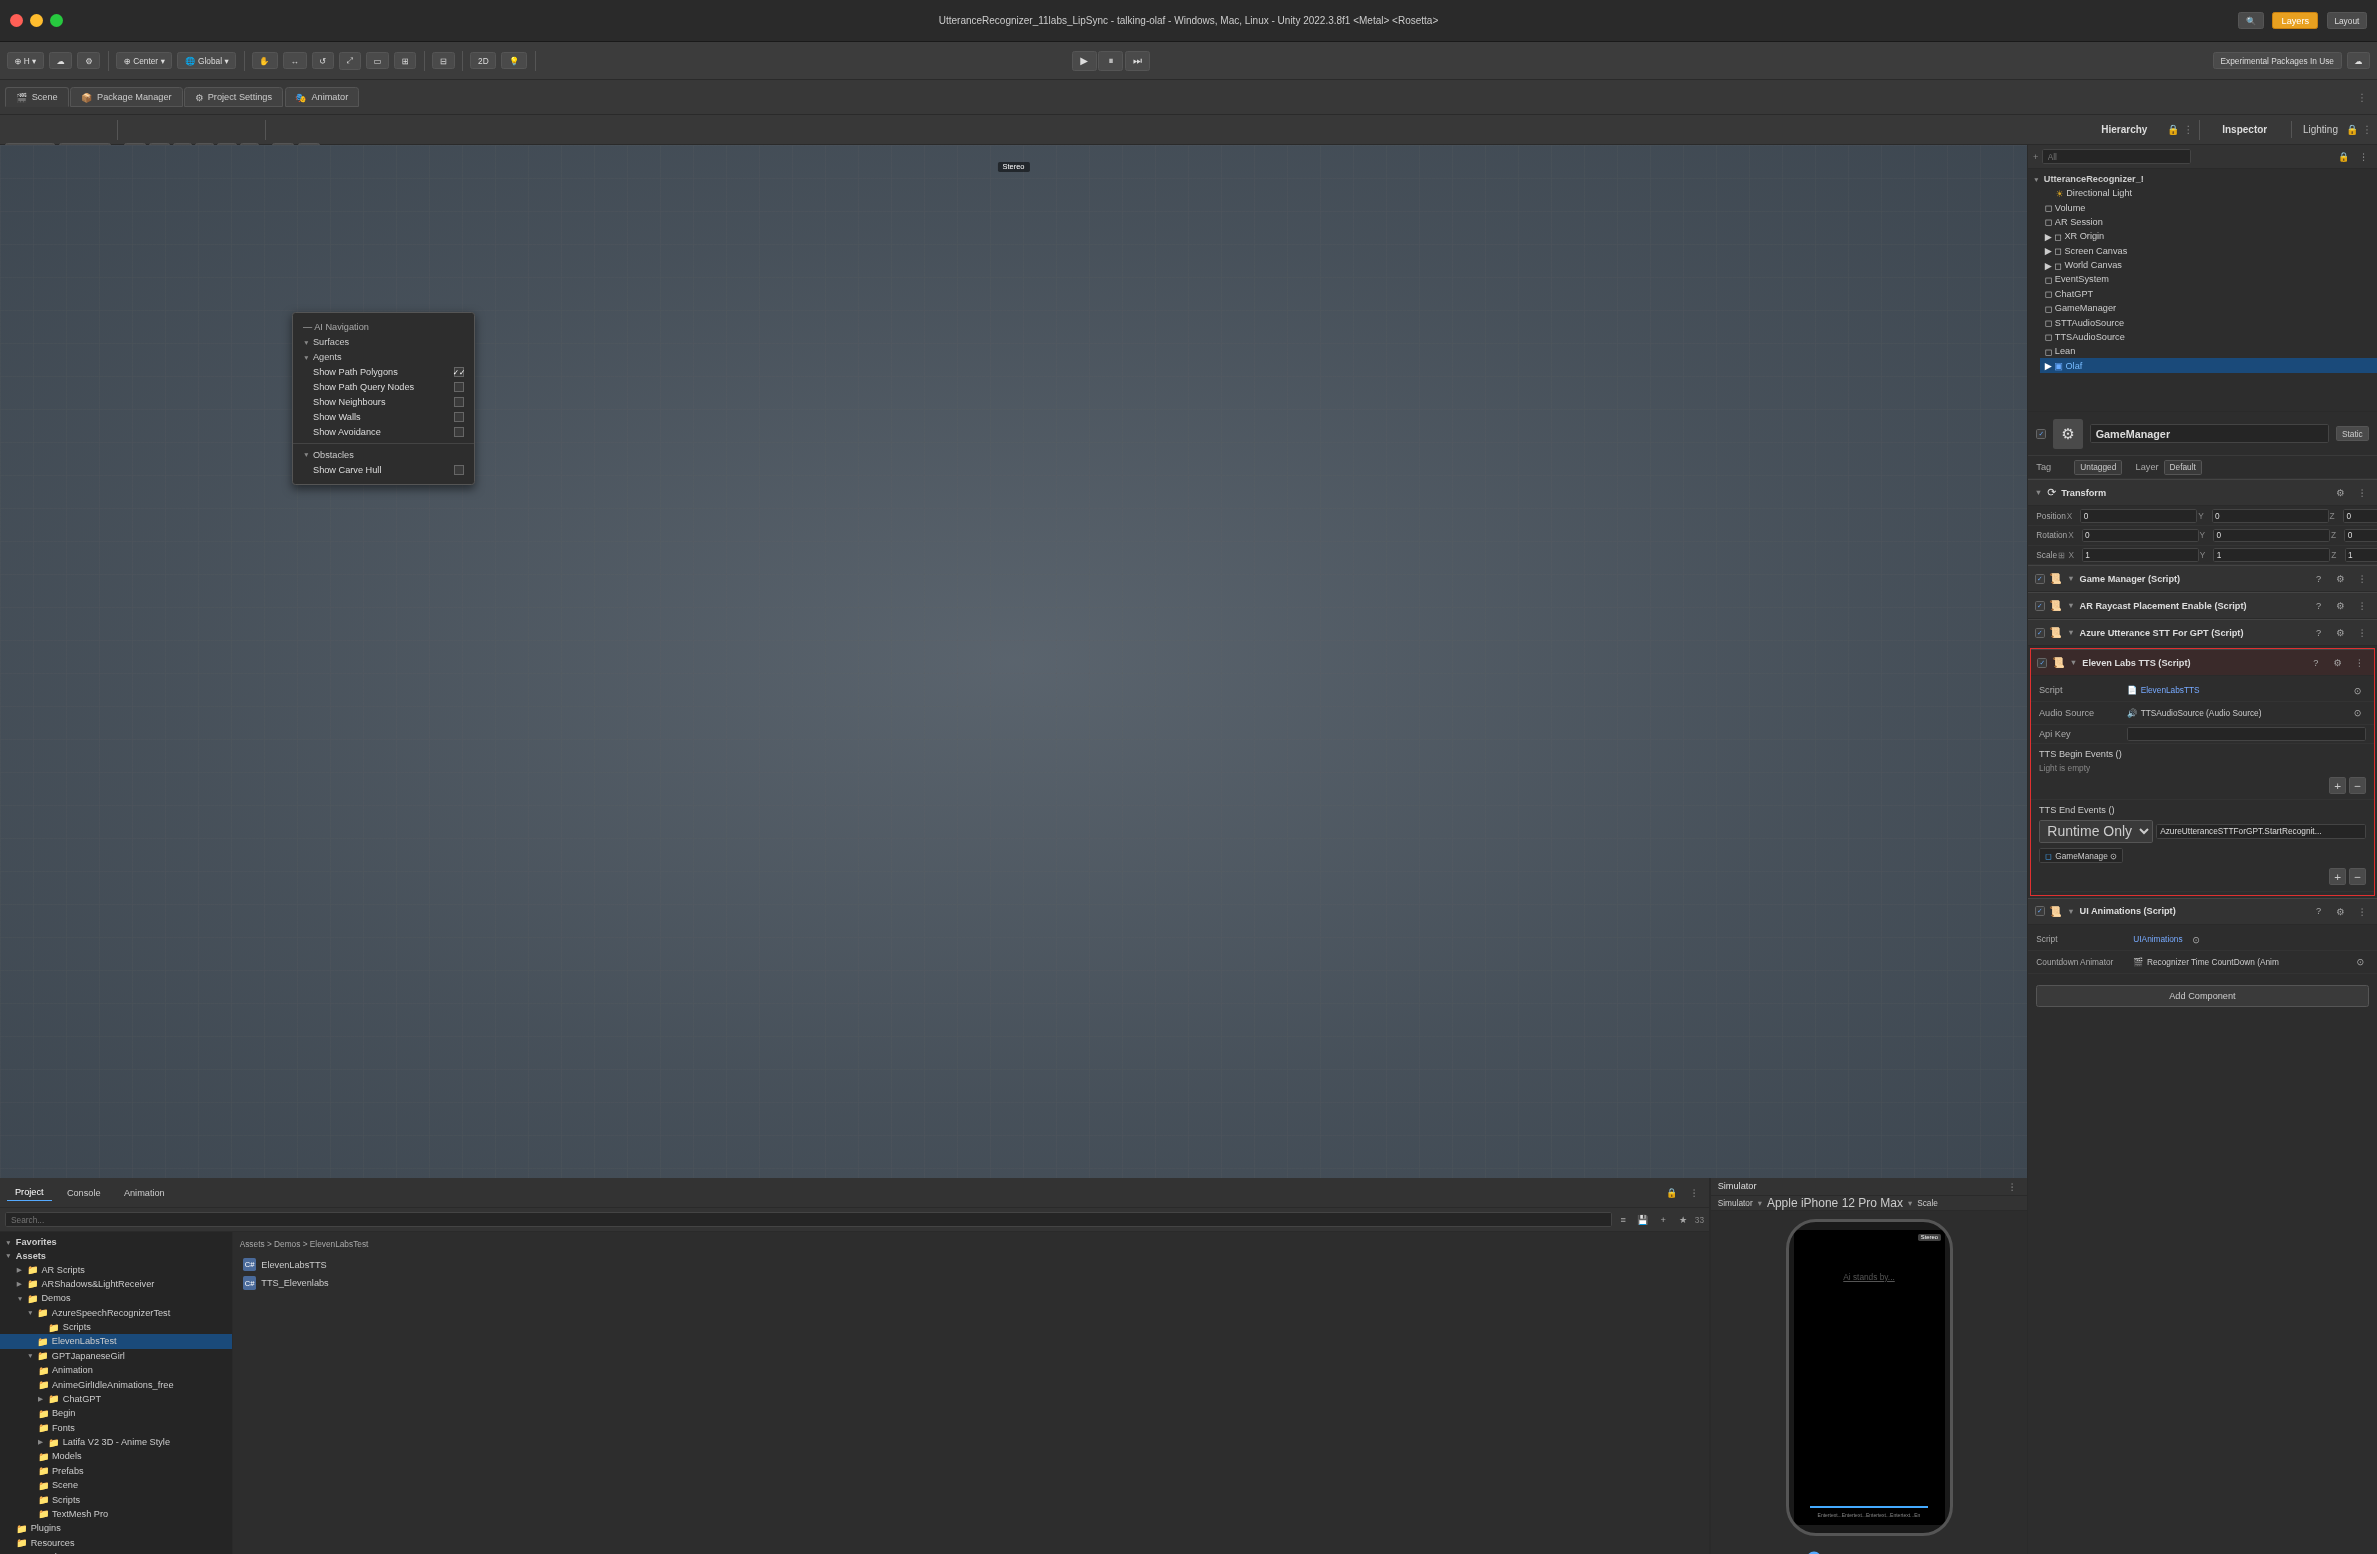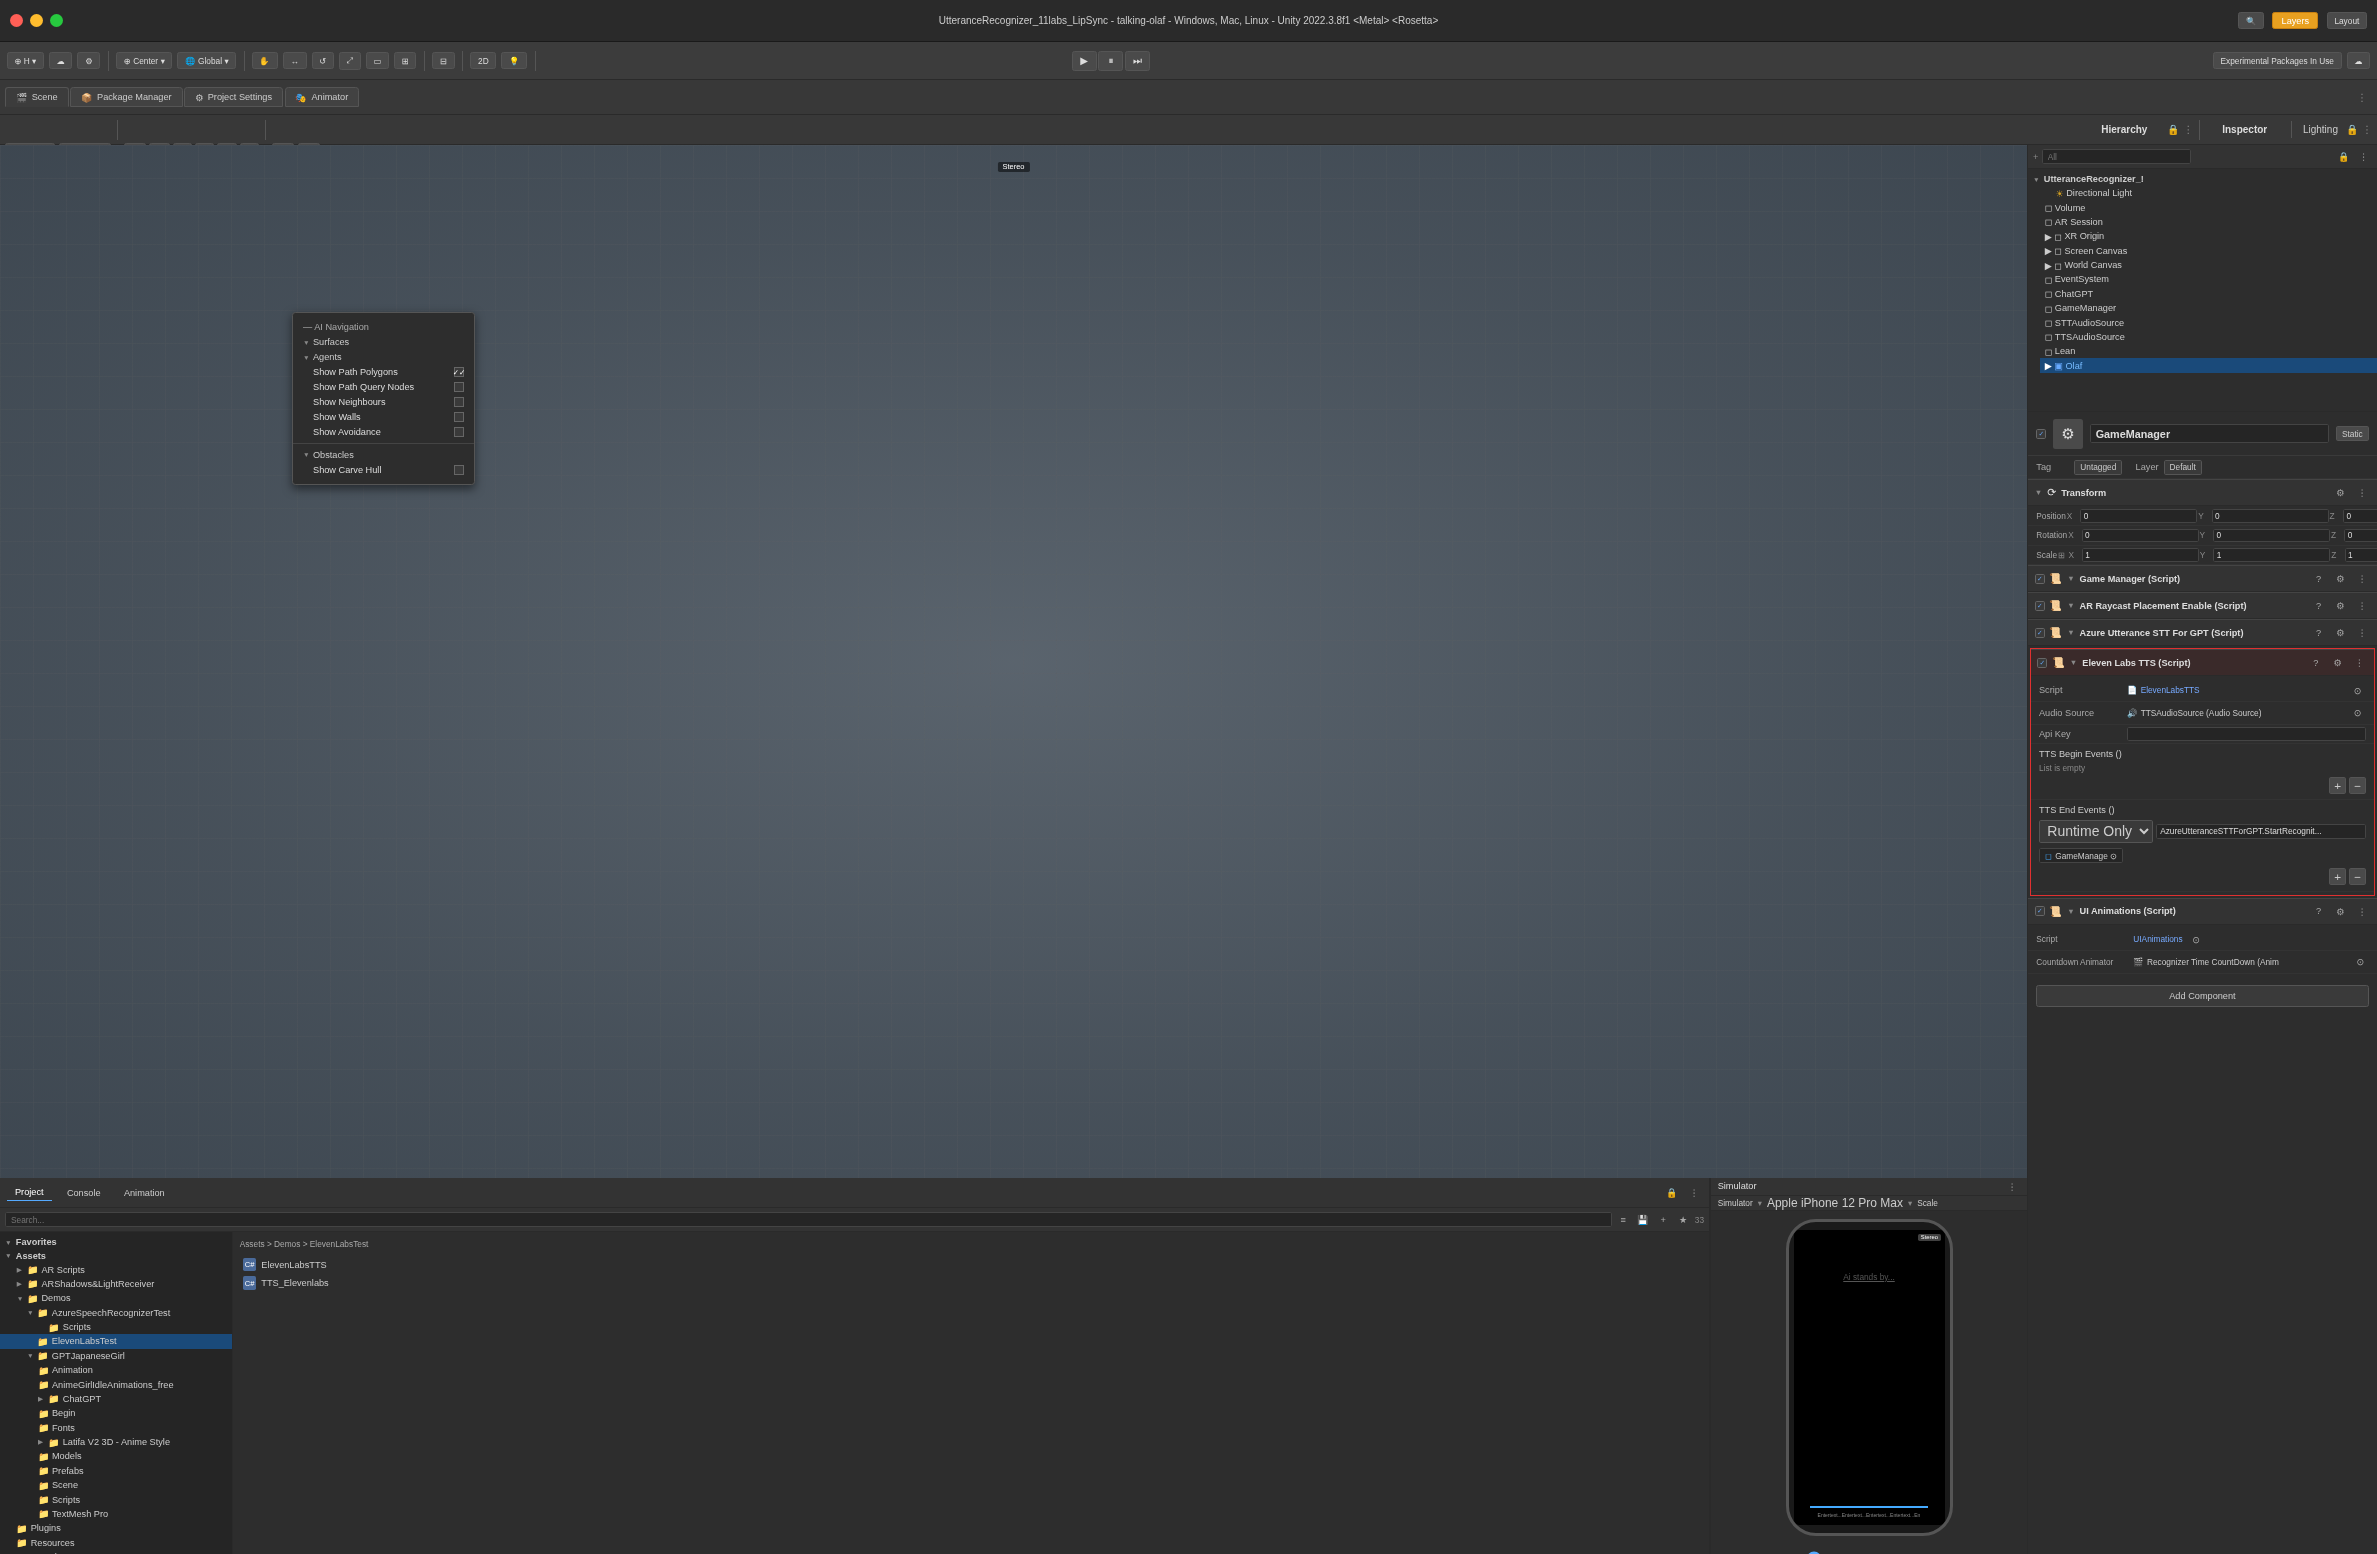--- a/index.html
+++ b/index.html
@@ -1295,21 +1295,21 @@
                 <span class="panel-toolbar-icon">⊙</span>
               </div>
 
               <div class="inspector-row">
                 <span class="inspector-label">Api Key</span>
                 <input type="text" class="inspector-value" value="" style="">
               </div>
 
               <div class="tts-events-section">
                 <div style="padding:1.7px 0;">TTS Begin Events ()</div>
-                <div class="tts-empty">List is empty</div>
+                <div class="tts-empty">Light is empty</div>
                 <div class="tts-buttons">
                   <button class="tts-btn">+</button>
                   <button class="tts-btn">−</button>
                 </div>
               </div>
 
               <div class="tts-events-section">
                 <div style="padding:1.7px 0;">TTS End Events ()</div>
                 <div class="tts-event-row">
                   <select class="tts-select">

